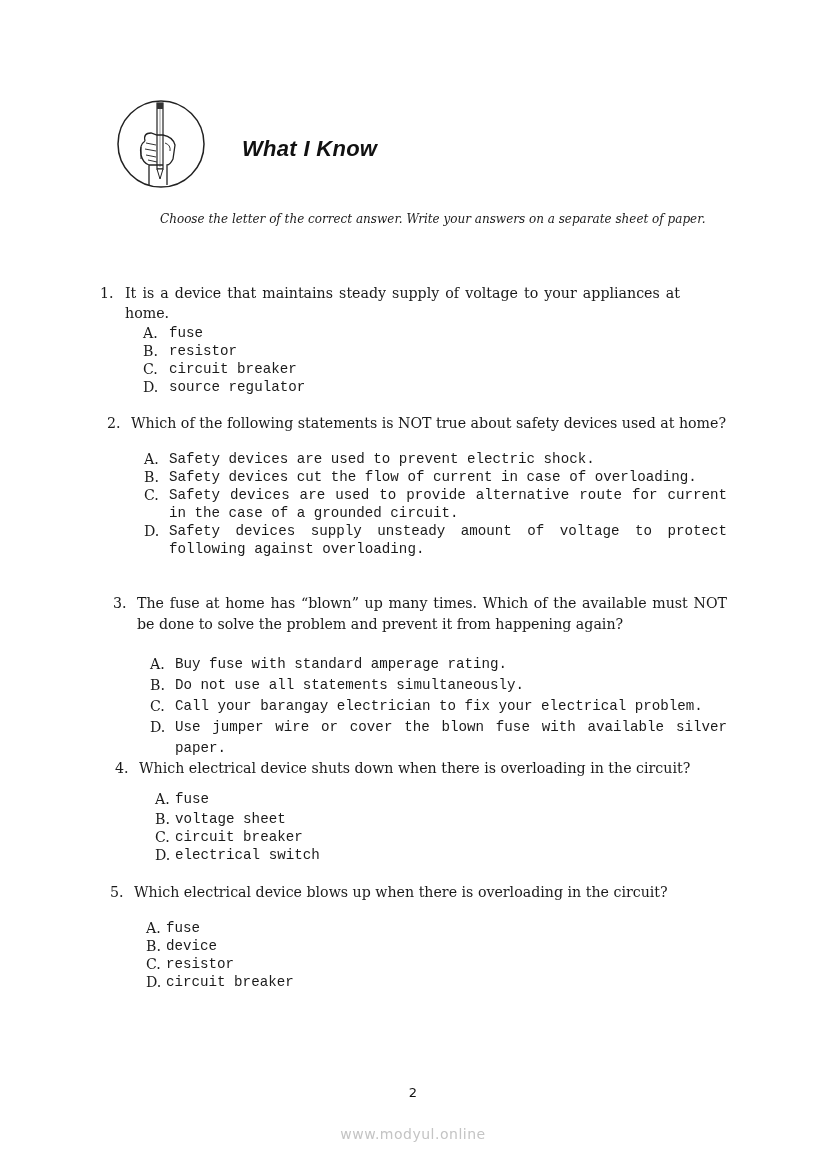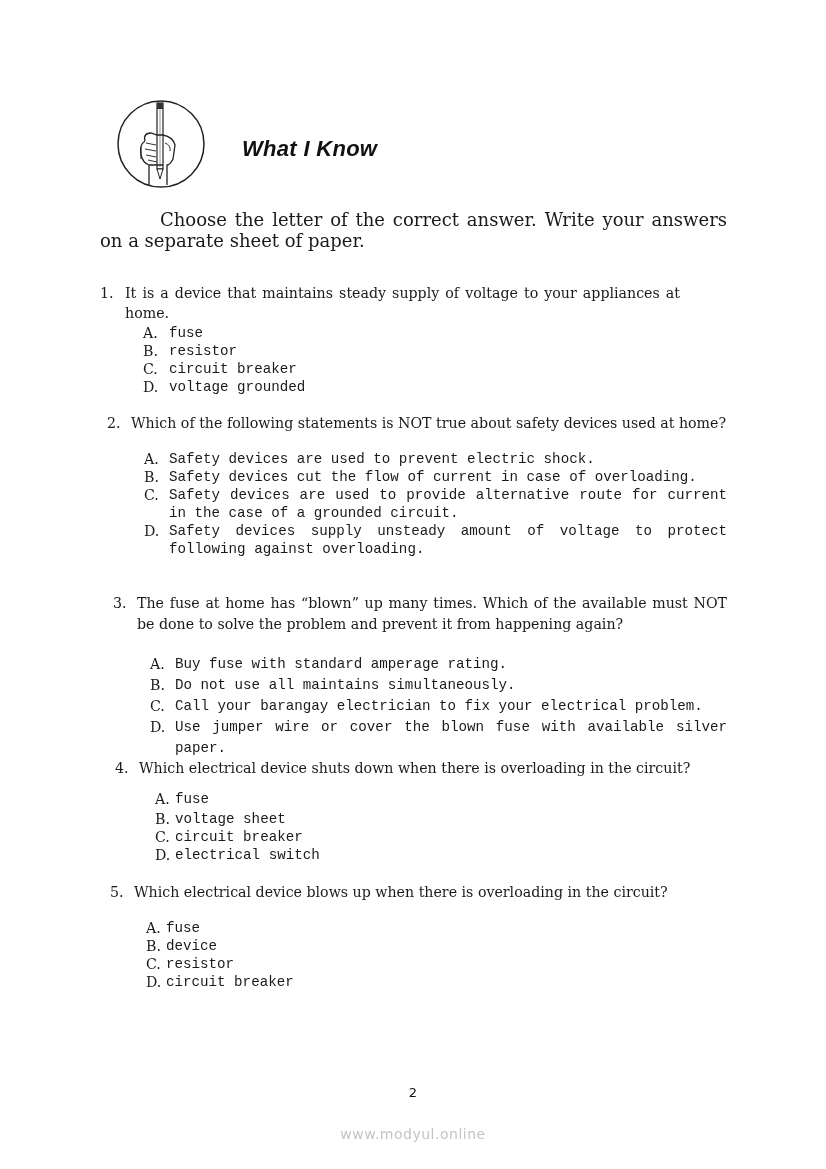--- a/index.html
+++ b/index.html
@@ -9,21 +9,21 @@
       color: #1a1a1a;
     }
     .icon-wrap { position: absolute; left: 115px; top: 99px; width: 92px; height: 90px; }
     .title {
       position: absolute; left: 242px; top: 136px;
       font-family: Liberation Sans, sans-serif; font-weight: bold; font-style: italic;
       font-size: 22px; color: #111; letter-spacing: 0.3px;
     }
     .instr {
       position: absolute; left: 100px; top: 209px; width: 627px;
-      font-size: 18px; line-height: 21px; text-align: justify; text-indent: 60px;
+      font-size: 12px; line-height: 21px; text-align: justify; text-indent: 60px; font-style: italic;
     }
     .q { position: absolute; font-size: 14.2px; line-height: 18px; }
     .q .stem { display: flex; text-align: justify; }
     .q .num { flex: 0 0 auto; }
     .q .stemtext { flex: 1 1 auto; }
     .opts { margin: 0; padding: 0; list-style: none; }
     .opts li { display: flex; }
     .opts .letter { flex: 0 0 auto; }
     .opts .otext { flex: 1 1 auto; text-align: justify; font-family: Liberation Mono, monospace; }
     .pagenum {
@@ -70,21 +70,21 @@
     <li>
         <span class="letter" style="width:26px;">B.</span>
         <span class="otext">resistor</span>
       </li>
     <li>
         <span class="letter" style="width:26px;">C.</span>
         <span class="otext">circuit breaker</span>
       </li>
     <li>
         <span class="letter" style="width:26px;">D.</span>
-        <span class="otext">voltage grounded</span>
+        <span class="otext">source regulator</span>
       </li>
   </ul>
 </div>
 
 <div class="q" style="left:107px; top:414px; width:620px;">
   <div class="stem">
     <span class="num" style="width:24px;">2.</span>
     <span class="stemtext">Which of the following statements is NOT true about safety devices used at home?</span>
   </div>
   <ul class="opts" style="margin-left:37px; margin-top:18px;">
@@ -112,21 +112,21 @@
     <span class="num" style="width:24px;">3.</span>
     <span class="stemtext">The fuse at home has “blown” up many times. Which of the available must NOT be done to solve the problem and prevent it from happening again?</span>
   </div>
   <ul class="opts" style="margin-left:37px; margin-top:19px; line-height:21px;">
     <li>
         <span class="letter" style="width:25px;">A.</span>
         <span class="otext">Buy fuse with standard amperage rating.</span>
       </li>
     <li>
         <span class="letter" style="width:25px;">B.</span>
-        <span class="otext">Do not use all maintains simultaneously.</span>
+        <span class="otext">Do not use all statements simultaneously.</span>
       </li>
     <li>
         <span class="letter" style="width:25px;">C.</span>
         <span class="otext">Call your barangay electrician to fix your electrical problem.</span>
       </li>
     <li>
         <span class="letter" style="width:25px;">D.</span>
         <span class="otext">Use jumper wire or cover the blown fuse with available silver paper.</span>
       </li>
   </ul>

